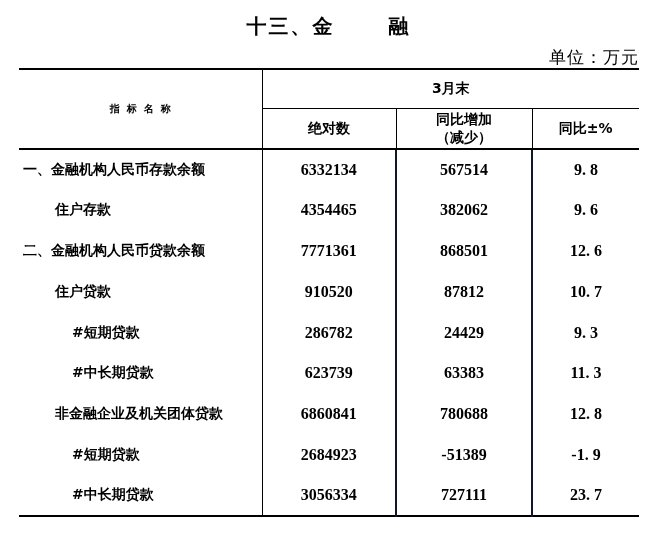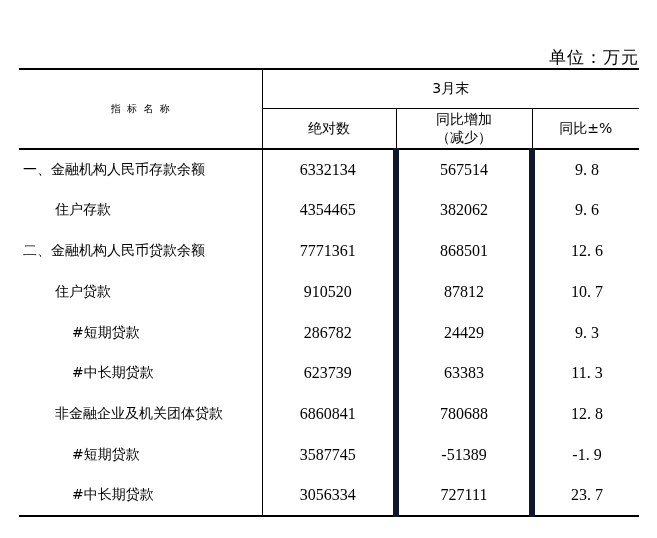--- a/index.html
+++ b/index.html
@@ -35,21 +35,21 @@
     position: absolute;
     left: 19px;
     top: 68px;
     width: 620px;
     border-collapse: collapse;
     table-layout: fixed;
     border-top: 2px solid #000;
     border-bottom: 2px solid #000;
   }
   .tbl th, .tbl td {
-    font-weight: normal;
+    font-weight: bold;
     vertical-align: middle;
     overflow: hidden;
   }
   thead tr.hrow1 { height: 39px; }
   thead tr.hrow2 { height: 41px; }
   tbody tr { height: 40.8px; }
   th.c-name {
     border-right: 1px solid #000;
     border-bottom: 2px solid #000;
     text-align: center;
@@ -74,29 +74,30 @@
     text-align: left;
     font-size: 14px;
     white-space: nowrap;
   }
   td.num {
     font-family: "Liberation Serif", serif;
     font-size: 16px;
     text-align: center;
     white-space: pre;
   }
-  td.num.b { border-right: 6px solid #0f172a; }
+  td.num.b { border-right: 2px solid #0f172a; }
   .ind1 { padding-left: 4px; }
   .ind2 { padding-left: 36px; }
   .ind3 { padding-left: 53px; }
 </style>
 </head>
 <body>
 
 <div class="page">
+  <div class="title">十三、金      融</div>
   <div class="unit">单位：万元</div>
 
   <table class="tbl">
     <colgroup>
       <col style="width:243px">
       <col style="width:134px">
       <col style="width:136px">
       <col style="width:107px">
     </colgroup>
     <thead>
@@ -149,21 +150,21 @@
         <td class="num">11. 3</td>
       </tr>
       <tr>
         <td class="lbl ind2">非金融企业及机关团体贷款</td>
         <td class="num b">6860841</td>
         <td class="num b">780688</td>
         <td class="num">12. 8</td>
       </tr>
       <tr>
         <td class="lbl ind3">#短期贷款</td>
-        <td class="num b">3587745</td>
+        <td class="num b">2684923</td>
         <td class="num b">-51389</td>
         <td class="num">-1. 9</td>
       </tr>
       <tr>
         <td class="lbl ind3">#中长期贷款</td>
         <td class="num b">3056334</td>
         <td class="num b">727111</td>
         <td class="num">23. 7</td>
       </tr>
     </tbody>

